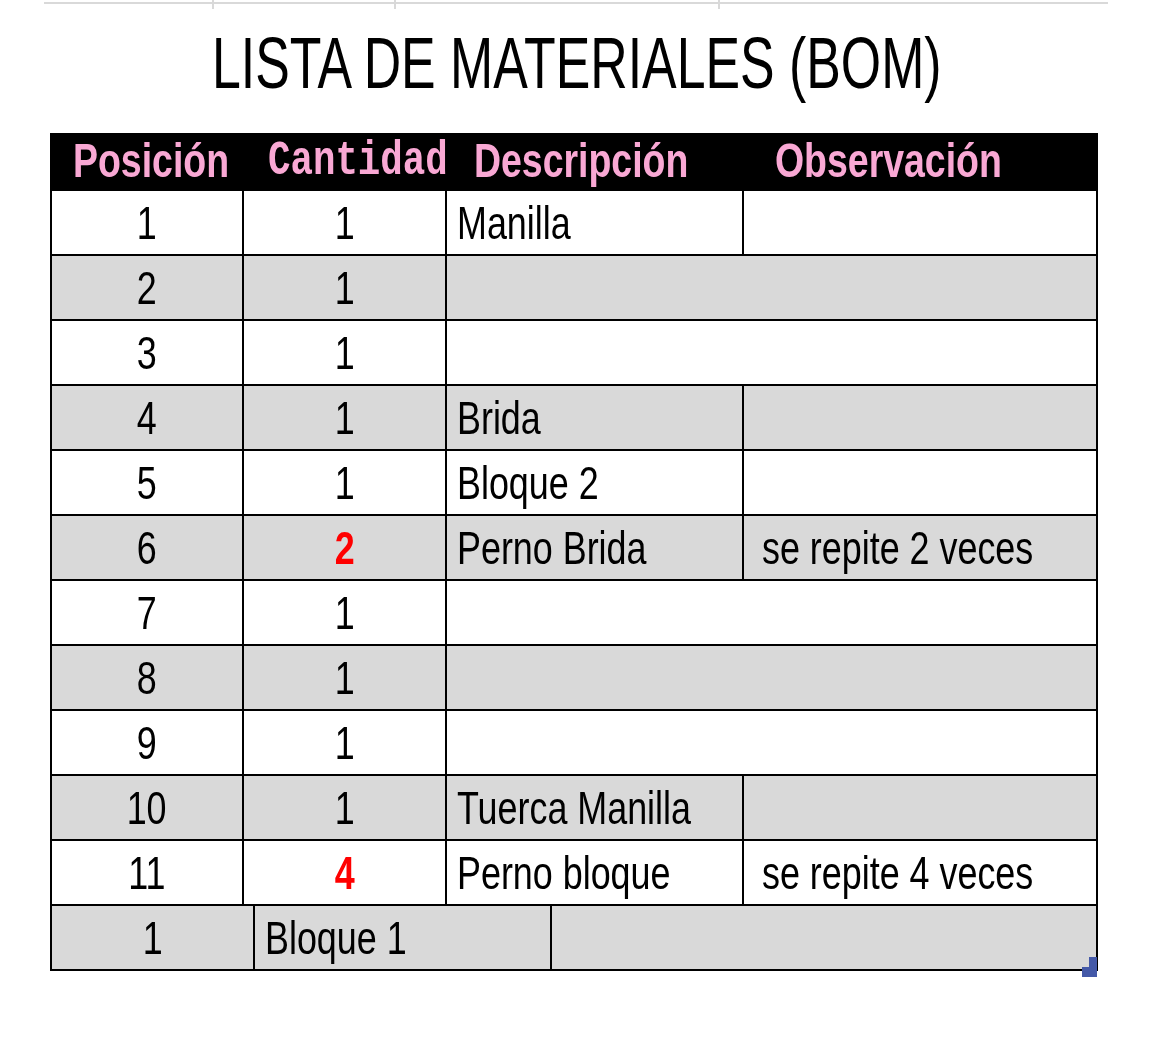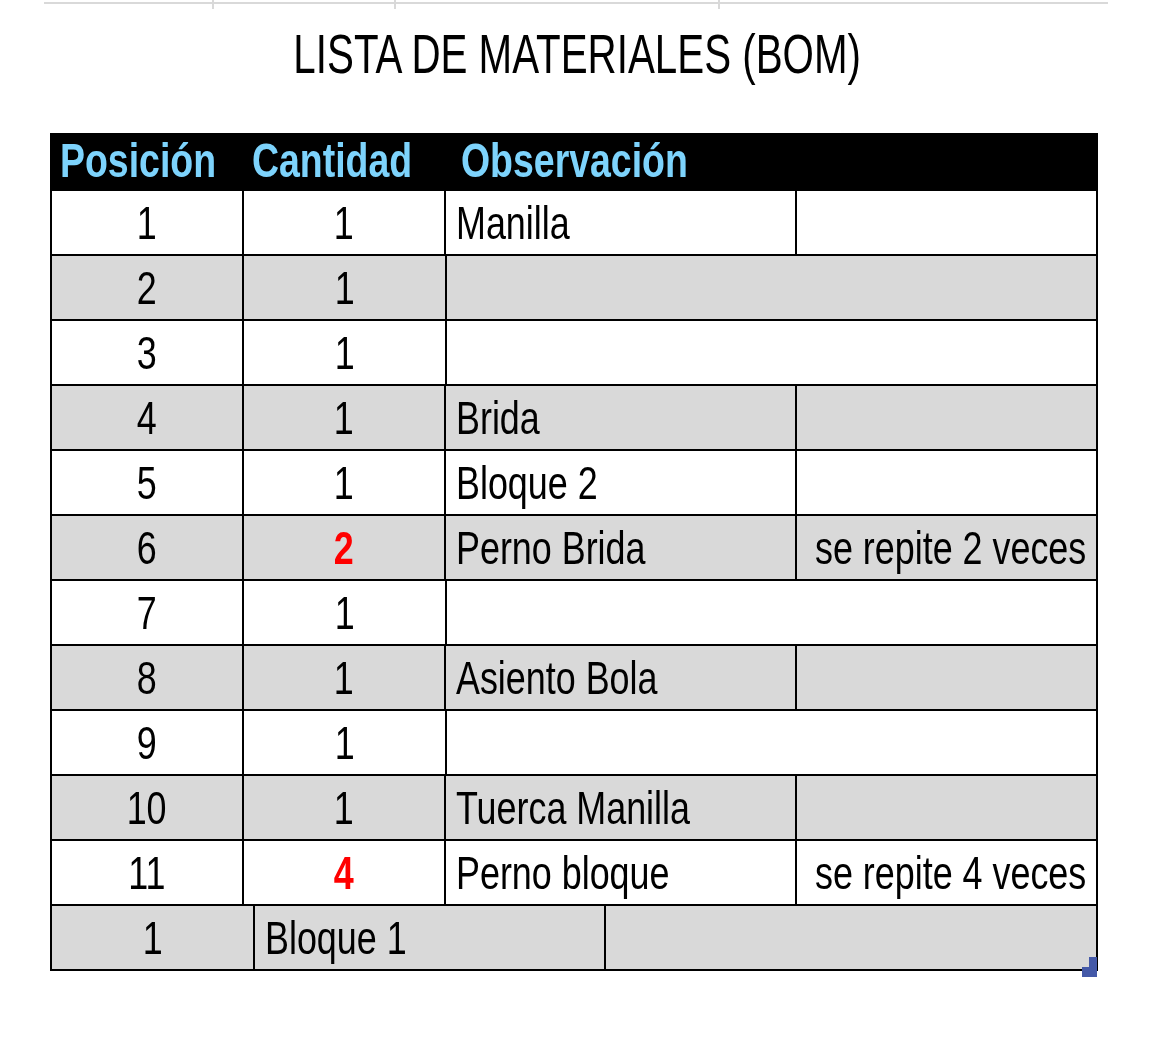--- a/index.html
+++ b/index.html
@@ -20,60 +20,60 @@
     position: absolute; top: 0; width: 2px; height: 9px; background: #d9d9d9;
   }
   .stub-1 { left: 212px; }
   .stub-2 { left: 394px; }
   .stub-3 { left: 718px; }
 
   
   .title {
     position: absolute; left: 0; top: 22px; width: 1154px;
     text-align: center;
-    font-size: 56px; font-weight: 400; color: #000;
+    font-size: 72px; font-weight: 400; color: #000;
     line-height: 1.15; white-space: nowrap;
   }
   .title .cx { transform: scaleX(0.72); transform-origin: 50% 50%; }
 
   
   .cx { display: inline-block; white-space: nowrap; }
 
   
   .bom-table {
     position: absolute; left: 50px; top: 133px; width: 1048px;
     border: 2px solid #000000; border-top: none;
     background: #ffffff;
   }
   .hrow {
     display: flex; height: 56px; background: #000000;
   }
   .hcell {
-    color: #7dd3fc; font-weight: 700; font-size: 48px; line-height: 56px;
-    padding-left: 8px; overflow: hidden;
+    color: #f9a8d4; font-weight: 700; font-size: 48px; line-height: 56px;
+    padding-left: 8px; overflow: hidden; margin-left: 13px;
   }
   .hcell .cx { transform: scaleX(0.78); transform-origin: 0 50%; }
 
   .row { display: flex; height: 65px; border-top: 2px solid #000000; background: #ffffff; }
   .row:first-of-type { height: 72px; border-top: none; }
   .row:nth-of-type(odd) { background: #d9d9d9; }
 
   .cell {
     height: 100%; display: flex; align-items: center;
     font-size: 46px; color: #000; overflow: hidden;
   }
   .c-pos { width: 192px; border-right: 2px solid #000; justify-content: center; }
   .c-qty { width: 203px; border-right: 2px solid #000; justify-content: center; }
-  .c-desc { width: 351px; border-right: 2px solid #000; padding-left: 10px; }
+  .c-desc { width: 297px; border-right: 2px solid #000; padding-left: 10px; }
   .c-obs { width: 300px; padding-left: 18px; }
   .c-pos .cx, .c-qty .cx { transform: scaleX(0.78); transform-origin: 50% 50%; }
   .c-desc .cx, .c-obs .cx { transform: scaleX(0.78); transform-origin: 0 50%; }
 
   .h-pos { width: 192px; }
-  .h-qty { width: 203px; }
+  .h-qty { width: 203px; font-family: Liberation Mono, monospace; }
   .h-desc { width: 297px; }
   .h-obs { width: 352px; padding-left: 14px; }
 
   .red { color: #ff0000; font-weight: 700; }
 
   
   .fill-handle { position: absolute; left: 1082px; top: 957px; width: 15px; height: 20px; }
 </style>
 </head>
 <body>
@@ -82,20 +82,21 @@
 <div class="top-stub stub-1"></div>
 <div class="top-stub stub-2"></div>
 <div class="top-stub stub-3"></div>
 
 <div class="title"><span class="cx">LISTA DE MATERIALES (BOM)</span></div>
 
 <div class="bom-table">
   <div class="hrow">
     <div class="hcell h-pos"><span class="cx">Posición</span></div>
     <div class="hcell h-qty"><span class="cx">Cantidad</span></div>
+    <div class="hcell h-desc"><span class="cx">Descripción</span></div>
     <div class="hcell h-obs"><span class="cx">Observación</span></div>
   </div>
 
   <div class="row">
     <div class="cell c-pos">
         <span class="cx">1</span>
       </div>
     <div class="cell c-qty qty">
         <span class="cx">1</span>
       </div>
@@ -180,23 +181,20 @@
     <div class="cell c-obs">
         <span class="cx"></span>
       </div>
   </div>
   <div class="row">
     <div class="cell c-pos">
         <span class="cx">8</span>
       </div>
     <div class="cell c-qty qty">
         <span class="cx">1</span>
-      </div>
-    <div class="cell c-desc">
-        <span class="cx">Asiento Bola</span>
       </div>
     <div class="cell c-obs">
         <span class="cx"></span>
       </div>
   </div>
   <div class="row">
     <div class="cell c-pos">
         <span class="cx">9</span>
       </div>
     <div class="cell c-qty qty">

